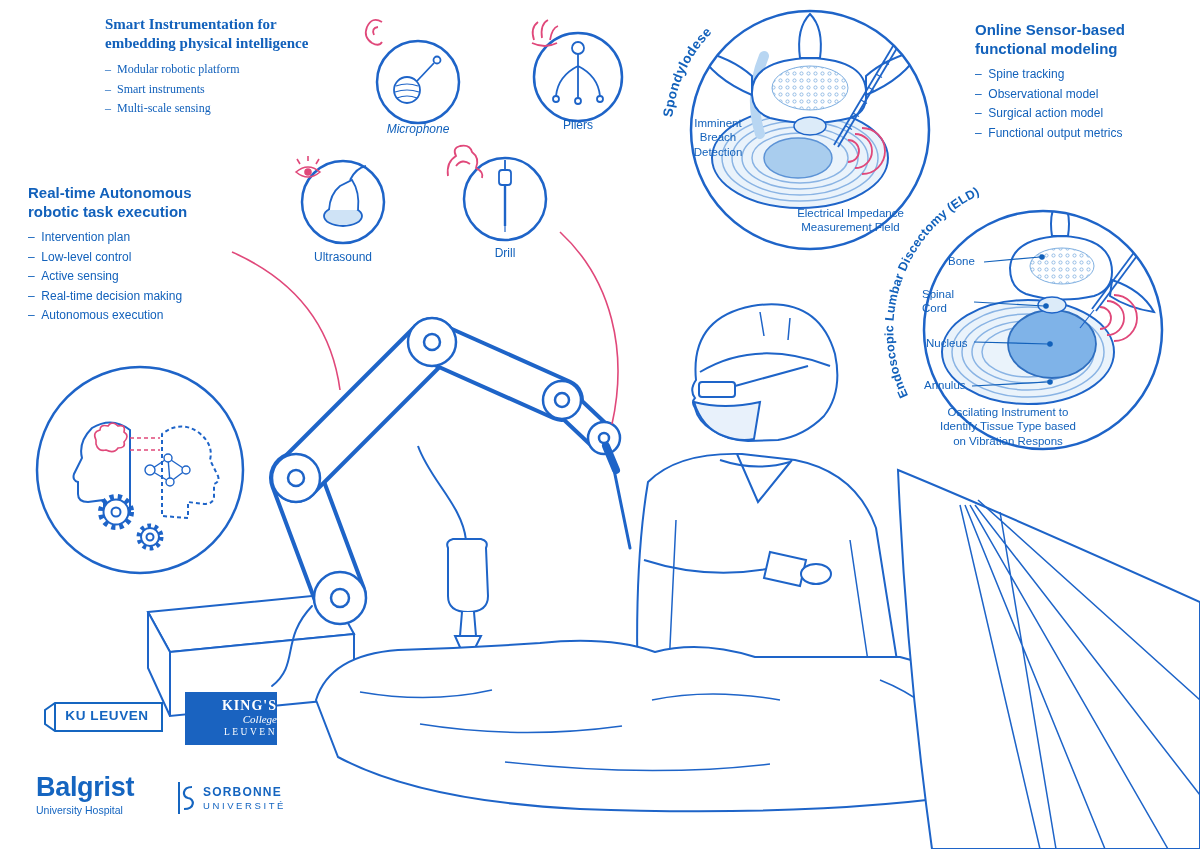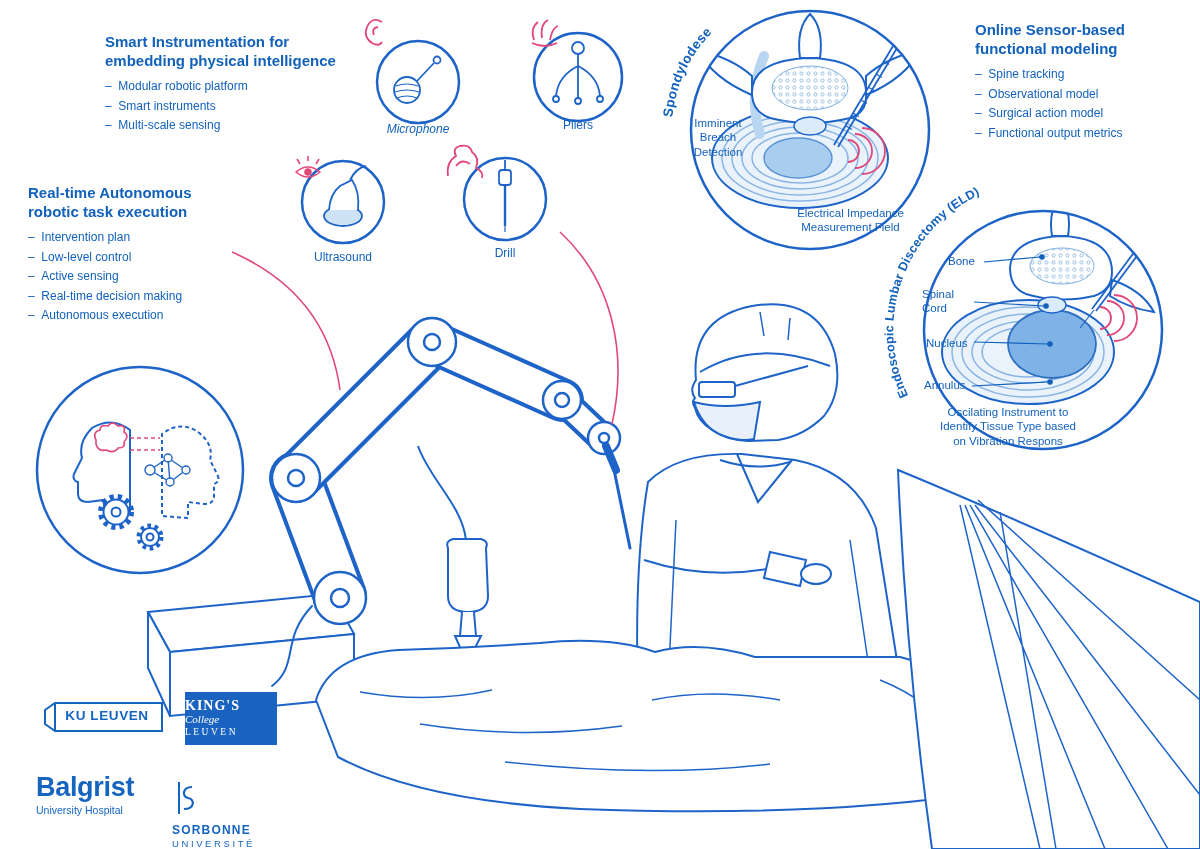--- a/index.html
+++ b/index.html
@@ -12,28 +12,28 @@
   .tblock ul{list-style:none;margin:0;padding:0;font-size:12px;line-height:1.62;color:#1261bb;}
   .tblock li::before{content:"–\00a0\00a0";}
   .small-label{font-size:12px;color:#1261bb;text-align:center;}
   .anat{font-size:11.5px;color:#1261bb;line-height:1.25;}
   .center{text-align:center;}
   .anat span{display:block;}
   
   .kuleuven{width:128px;height:34px;}
   .kuleuven span{position:absolute;left:14px;top:8px;width:106px;text-align:center;
                  font-weight:bold;font-size:13.5px;letter-spacing:.6px;color:#1565c0;}
-  .kings{width:92px;height:53px;background:#1a63c0;color:#fff;text-align:left;
+  .kings{width:92px;height:53px;background:#1a63c0;color:#fff;text-align:right;
          font-family:"Liberation Serif",serif;padding-top:6px;box-sizing:border-box;}
   .kings .l1{font-size:14px;font-weight:bold;letter-spacing:1px;line-height:1.1;}
   .kings .l2{font-size:11px;font-style:italic;line-height:1.15;}
   .kings .l3{font-size:9.5px;letter-spacing:2.5px;line-height:1.3;}
   .balgrist .name{font-size:27px;font-weight:bold;color:#1565c0;letter-spacing:-.3px;line-height:1;}
   .balgrist .sub{font-size:10.5px;color:#1565c0;margin-top:3px;}
-  .sorbonne{display:flex;gap:7px;color:#1565c0;flex-direction:column;}
+  .sorbonne{display:flex;align-items:center;gap:7px;color:#1565c0;}
   .sorbonne .txt .l1{font-size:12px;font-weight:bold;letter-spacing:1.2px;line-height:1.25;}
   .sorbonne .txt .l2{font-size:9.5px;letter-spacing:2.6px;line-height:1.25;}
 </style>
 </head>
 <body>
 
 <div class="canvas">
 
   <svg class="art" width="1200" height="849" viewBox="0 0 1200 849">
     <defs>
@@ -281,21 +281,21 @@
             <circle cx="1050" cy="382" r="2.2"></circle>
         </g>
       </g>
       <circle cx="1043" cy="330" r="119" fill="none" stroke="#1e64c8" stroke-width="2.5"></circle>
       <text font-family="Liberation Sans, sans-serif" font-size="12.5" font-weight="bold" fill="#1261bb" letter-spacing="0.2">
         <textPath href="#arcEld" startOffset="3%">Endoscopic Lumbar Discectomy (ELD)</textPath>
       </text>
     </g>
   </svg>
 
-  <div class="abs tblock" style="left:105px;top:32px;width:280px;">
+  <div class="abs tblock" style="left:105px;top:15px;width:280px;font-family:Liberation Serif, serif;">
     <h3>
       <span>Smart Instrumentation for</span>
       <span>embedding physical intelligence</span>
     </h3>
     <ul>
       <li>Modular robotic platform</li>
       <li>Smart instruments</li>
       <li>Multi-scale sensing</li>
     </ul>
   </div>

